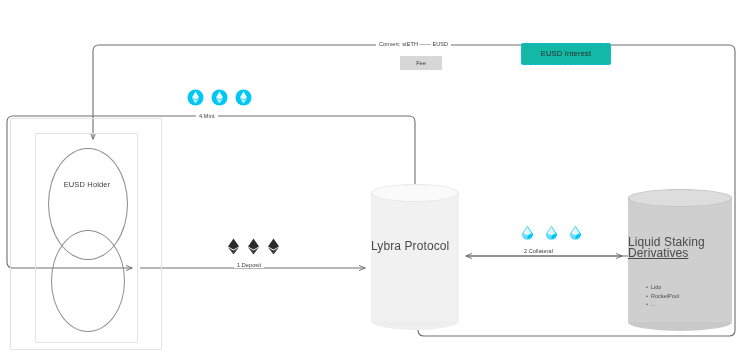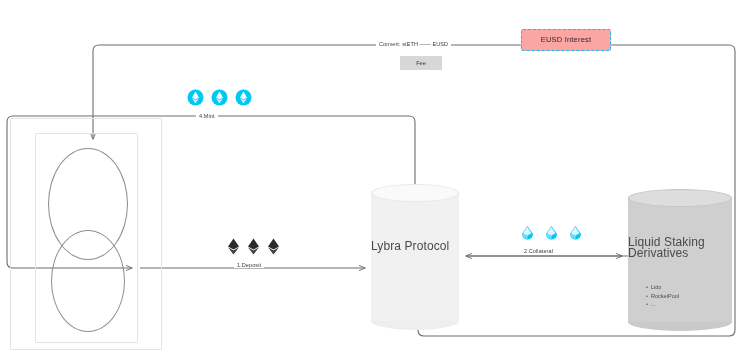--- a/index.html
+++ b/index.html
@@ -102,23 +102,23 @@
     letter-spacing:.1px;
   }
   .lbl-mint{left:196px;top:113px;}
   .lbl-deposit{left:234px;top:262px;}
   .lbl-collateral{left:521px;top:248px;}
   .lbl-convert{left:376px;top:41px;}
 
   
   .interest-box{
     position:absolute;
-    left:521px;top:29px;width:88px;height:20px;
+    left:521px;top:43px;width:88px;height:20px;
     border:1.6px dashed #13bdf0;
-    background:#fca5a5;
+    background:#14b8a6;
     border-radius:2px;
   }
   .interest-box span{
     display:block;
     text-align:center;
     line-height:20px;
     font-size:7.5px;
     color:#2a2a2a;
     letter-spacing:.2px;
   }
@@ -169,34 +169,35 @@
 
     <path d="M466,256 L622,256" fill="none" stroke="#6e6e6e" stroke-width="1.1" marker-end="url(#ah)"></path>
   </svg>
 
   <div class="actor-frame actor-outer"></div>
   <div class="actor-frame actor-inner"></div>
 
   <div class="venn venn-top"></div>
   <div class="venn venn-bottom"></div>
 
+  <div class="venn-label lbl-holder">EUSD Holder</div>
 
   <div class="cyl lybra">
     <div class="cyl-bot"></div>
     <div class="cyl-body"></div>
     <div class="cyl-top"></div>
     <div class="cyl-text">Lybra Protocol</div>
   </div>
 
   <div class="cyl lsd">
     <div class="cyl-bot"></div>
     <div class="cyl-body"></div>
     <div class="cyl-top"></div>
     <div class="cyl-text">Liquid Staking</div>
-    <div class="cyl-text" style="top:59px;">Derivatives</div>
+    <div class="cyl-text" style="top:59px;text-decoration:underline;">Derivatives</div>
     <div class="bullets">
       <div>Lido</div>
       <div>RocketPool</div>
       <div>...</div>
     </div>
   </div>
 
   <div class="edge-label lbl-mint">4.Mint</div>
   <div class="edge-label lbl-deposit">1.Deposit</div>
   <div class="edge-label lbl-collateral">2.Collateral</div>

